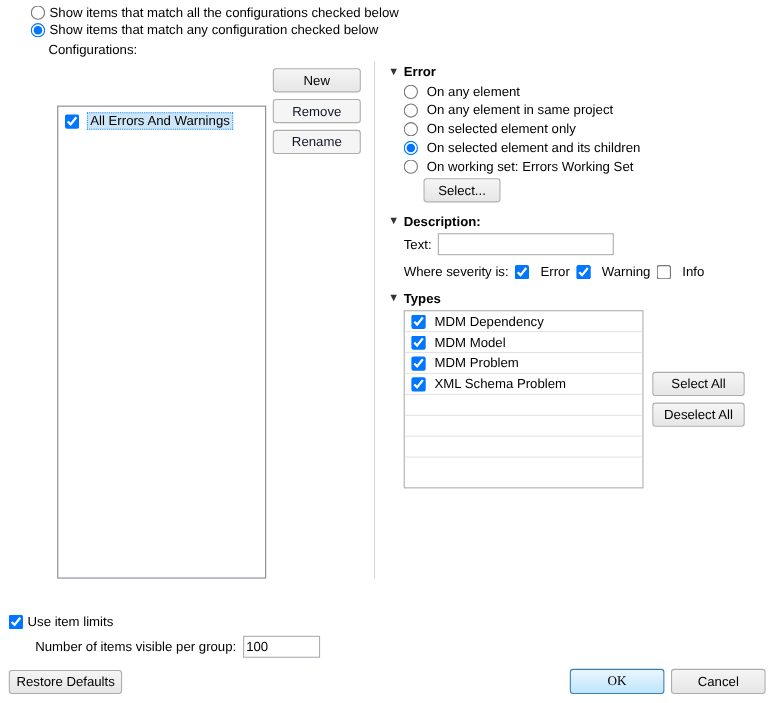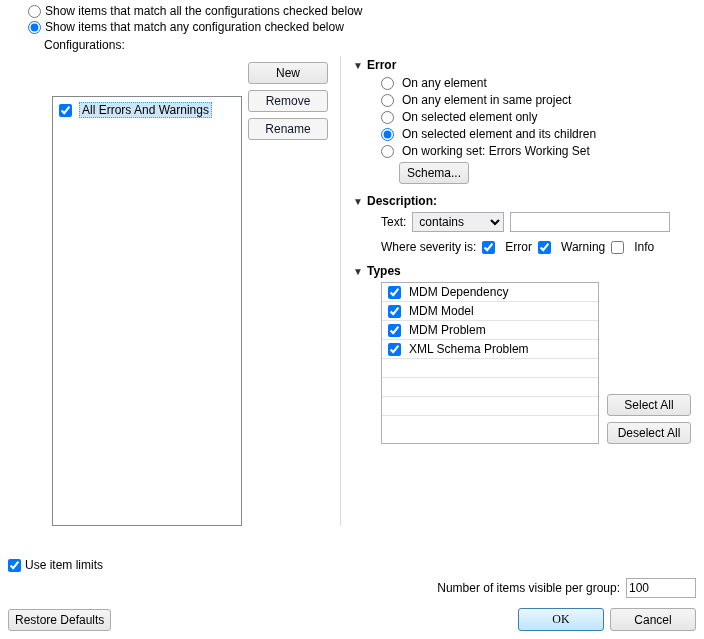--- a/index.html
+++ b/index.html
@@ -63,46 +63,46 @@
     border-left: 1px solid #d9d9d9;
     margin: 0 6px;
   }
   .rightpane { flex: 1; padding-top: 2px; }
   .grp { margin-bottom: 10px; }
   .grp-head {
     display: flex; align-items: center; gap: 4px;
     font-weight: bold; margin-bottom: 4px;
   }
   .tw { font-size: 10px; display:inline-block; width:10px; color:#333; }
-  .grp-body { margin-left: 28px; }
+  .grp-body { margin-left: 14px; }
   .radiorow, .chkrow { display:flex; align-items:center; gap:4px; margin: 3px 0; }
   .inline { display:flex; align-items:center; gap:6px; flex-wrap:wrap; }
   select, input[type=text] {
     font: inherit;
     border: 1px solid #abadb3;
     padding: 1px 2px;
     height: 20px;
   }
   select { width: 92px; }
   .txtwide { width: 160px; }
-  .types-wrap { display:flex; gap:8px; align-items:flex-end;}
+  .types-wrap { display:flex; gap:8px; align-items:center;}
   .types-list {
     border: 1px solid #b0b0b0;
     width: 218px; height: 162px;
     background: #fff;
   }
   .types-list .trow { border-bottom: 1px solid #e3e3e3; padding: 2px 6px; display:flex; align-items:center; gap:4px;}
   .types-list .trow:nth-child(n+5) { border-bottom: 1px solid #e3e3e3; height:19px;}
   .typebtns { display:flex; flex-direction:column; gap:6px; width:84px; }
   .bottom {
     position: absolute; left: 0; right: 0; bottom: 0;
     padding: 0 8px 8px 8px;
   }
   .bottom .limitrow { margin: 4px 0 6px 0; }
-  .bottom .numrow { margin: 0 0 10px 24px; display:flex; align-items:center; gap:6px;justify-content:flex-end;}
+  .bottom .numrow { margin: 0 0 10px 24px; display:flex; align-items:center; gap:6px;}
   .bottom .numrow input { width: 70px; }
   .btnbar { display:flex; justify-content:space-between; align-items:flex-end; }
   .btnbar .right { display:flex; gap:6px; }
   .okbtn {
     border: 1px solid #3c7fb1;
     background: linear-gradient(#eaf6fd,#bee6fd);
     min-width: 86px;
     font-family: Liberation Serif, serif;
   }
   .stdbtn { min-width: 86px; }
@@ -155,35 +155,32 @@
             <label>On selected element only</label>
           </div>
         <div class="radiorow">
             <input type="radio" name="scope" checked="" style="">
             <label>On selected element and its children</label>
           </div>
         <div class="radiorow">
             <input type="radio" name="scope" style="">
             <label>On working set:  Errors Working Set</label>
           </div>
-        <div style="margin:4px 0 0 18px;"><button>Schema...</button></div>
+        <div style="margin:4px 0 0 18px;"><button>Select...</button></div>
       </div>
     </div>
 
     <div class="grp">
       <div class="grp-head">
         <span class="tw">▼</span>
         <span>Description:</span>
       </div>
       <div class="grp-body">
         <div class="inline" style="margin-bottom:8px;">
           <span>Text:</span>
-          <select>
-            <option>contains</option>
-          </select>
           <input type="text" class="txtwide" value="" style="">
         </div>
         <div class="inline">
           <span>Where severity is:</span>
           <input type="checkbox" checked="" style="">
             <label>Error</label>
           <input type="checkbox" checked="" style="">
             <label>Warning</label>
           <input type="checkbox" style="">
             <label>Info</label>

